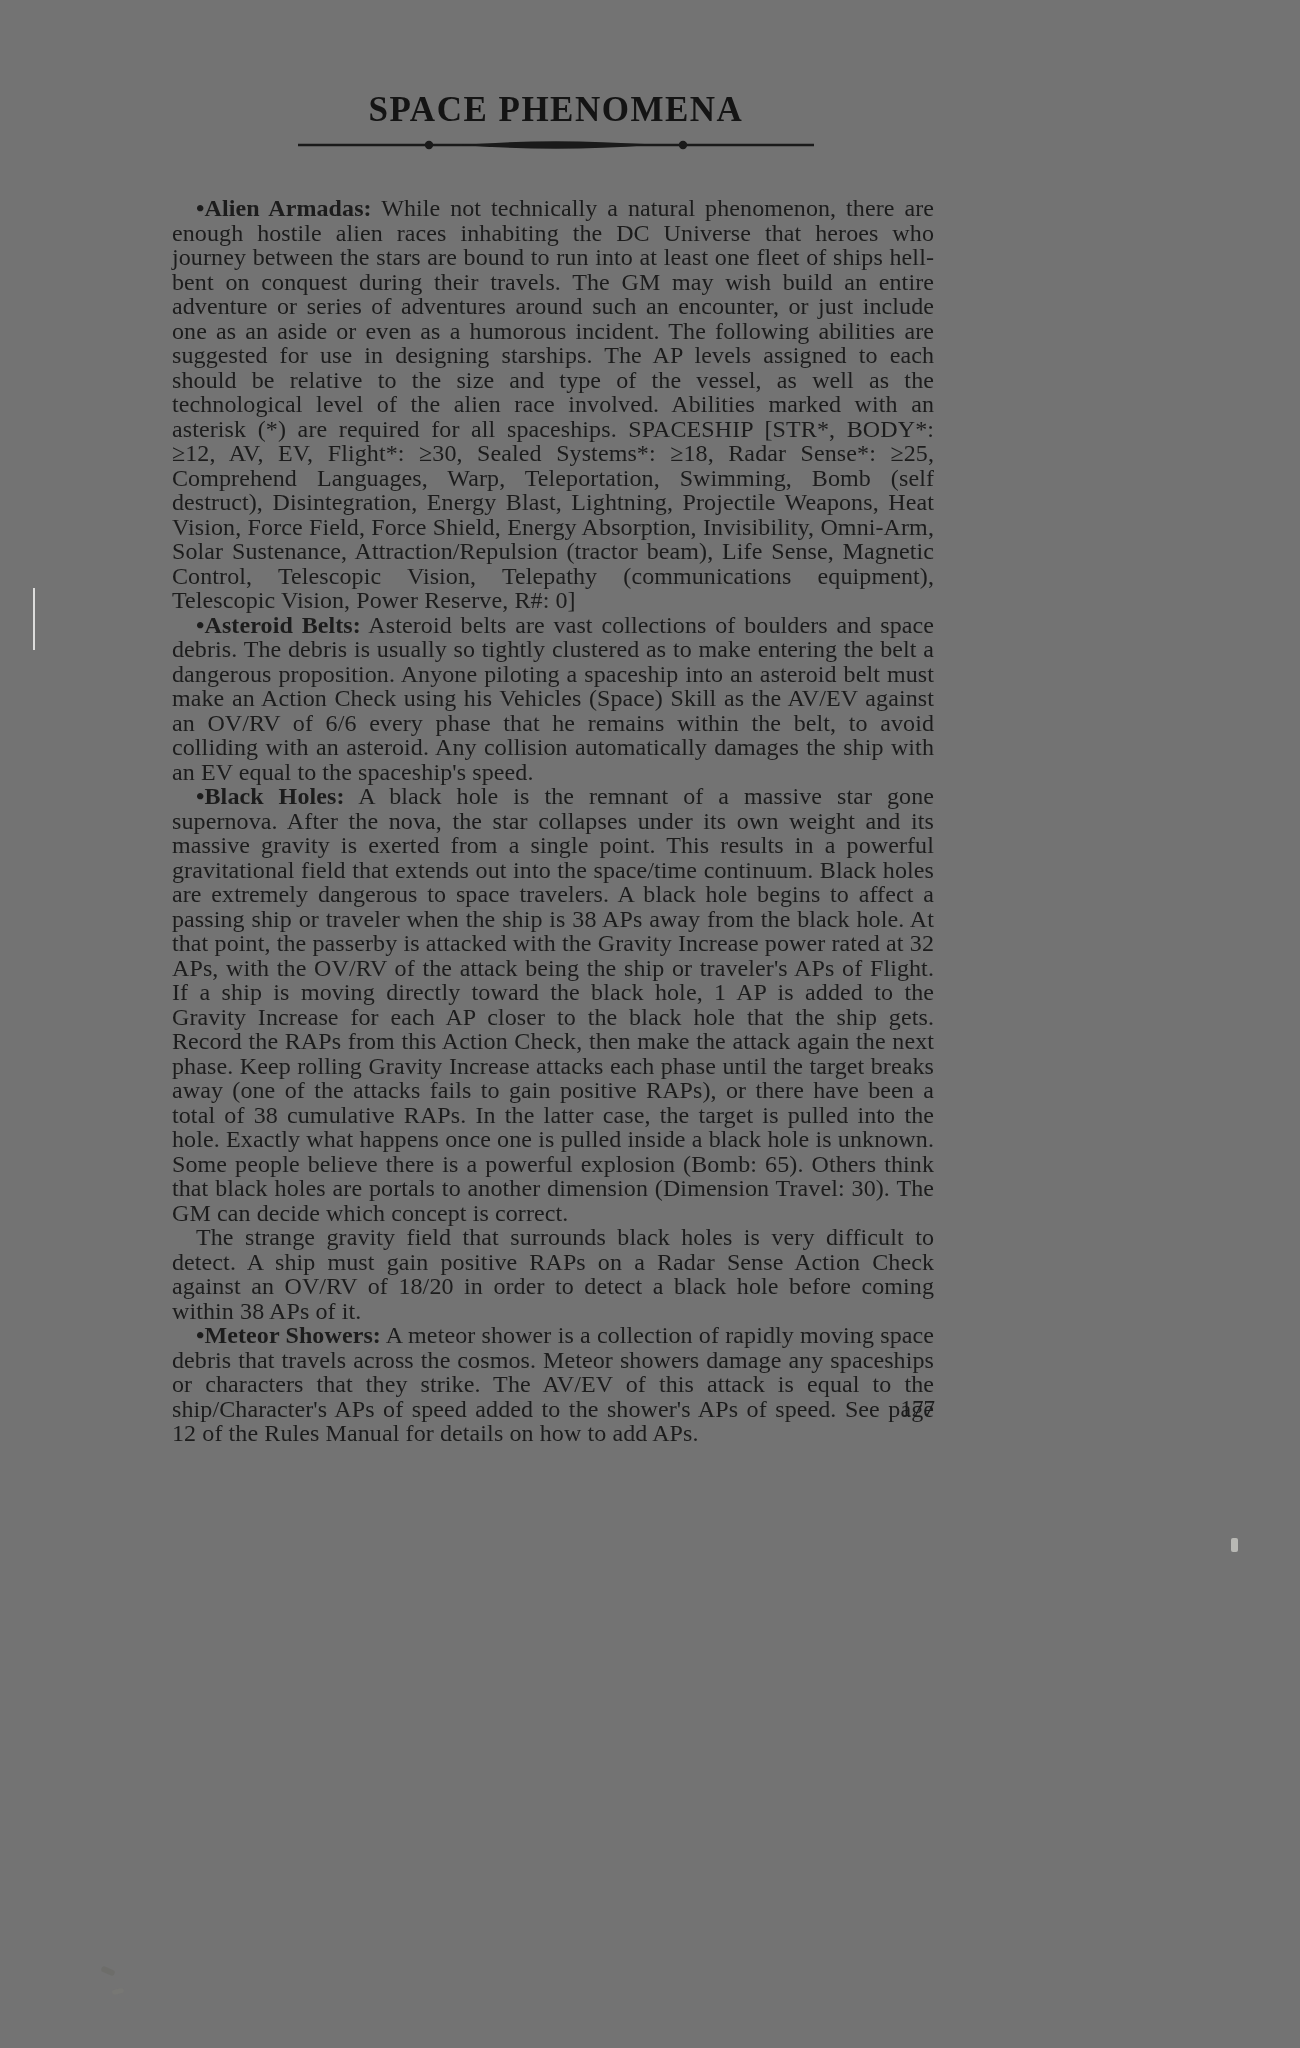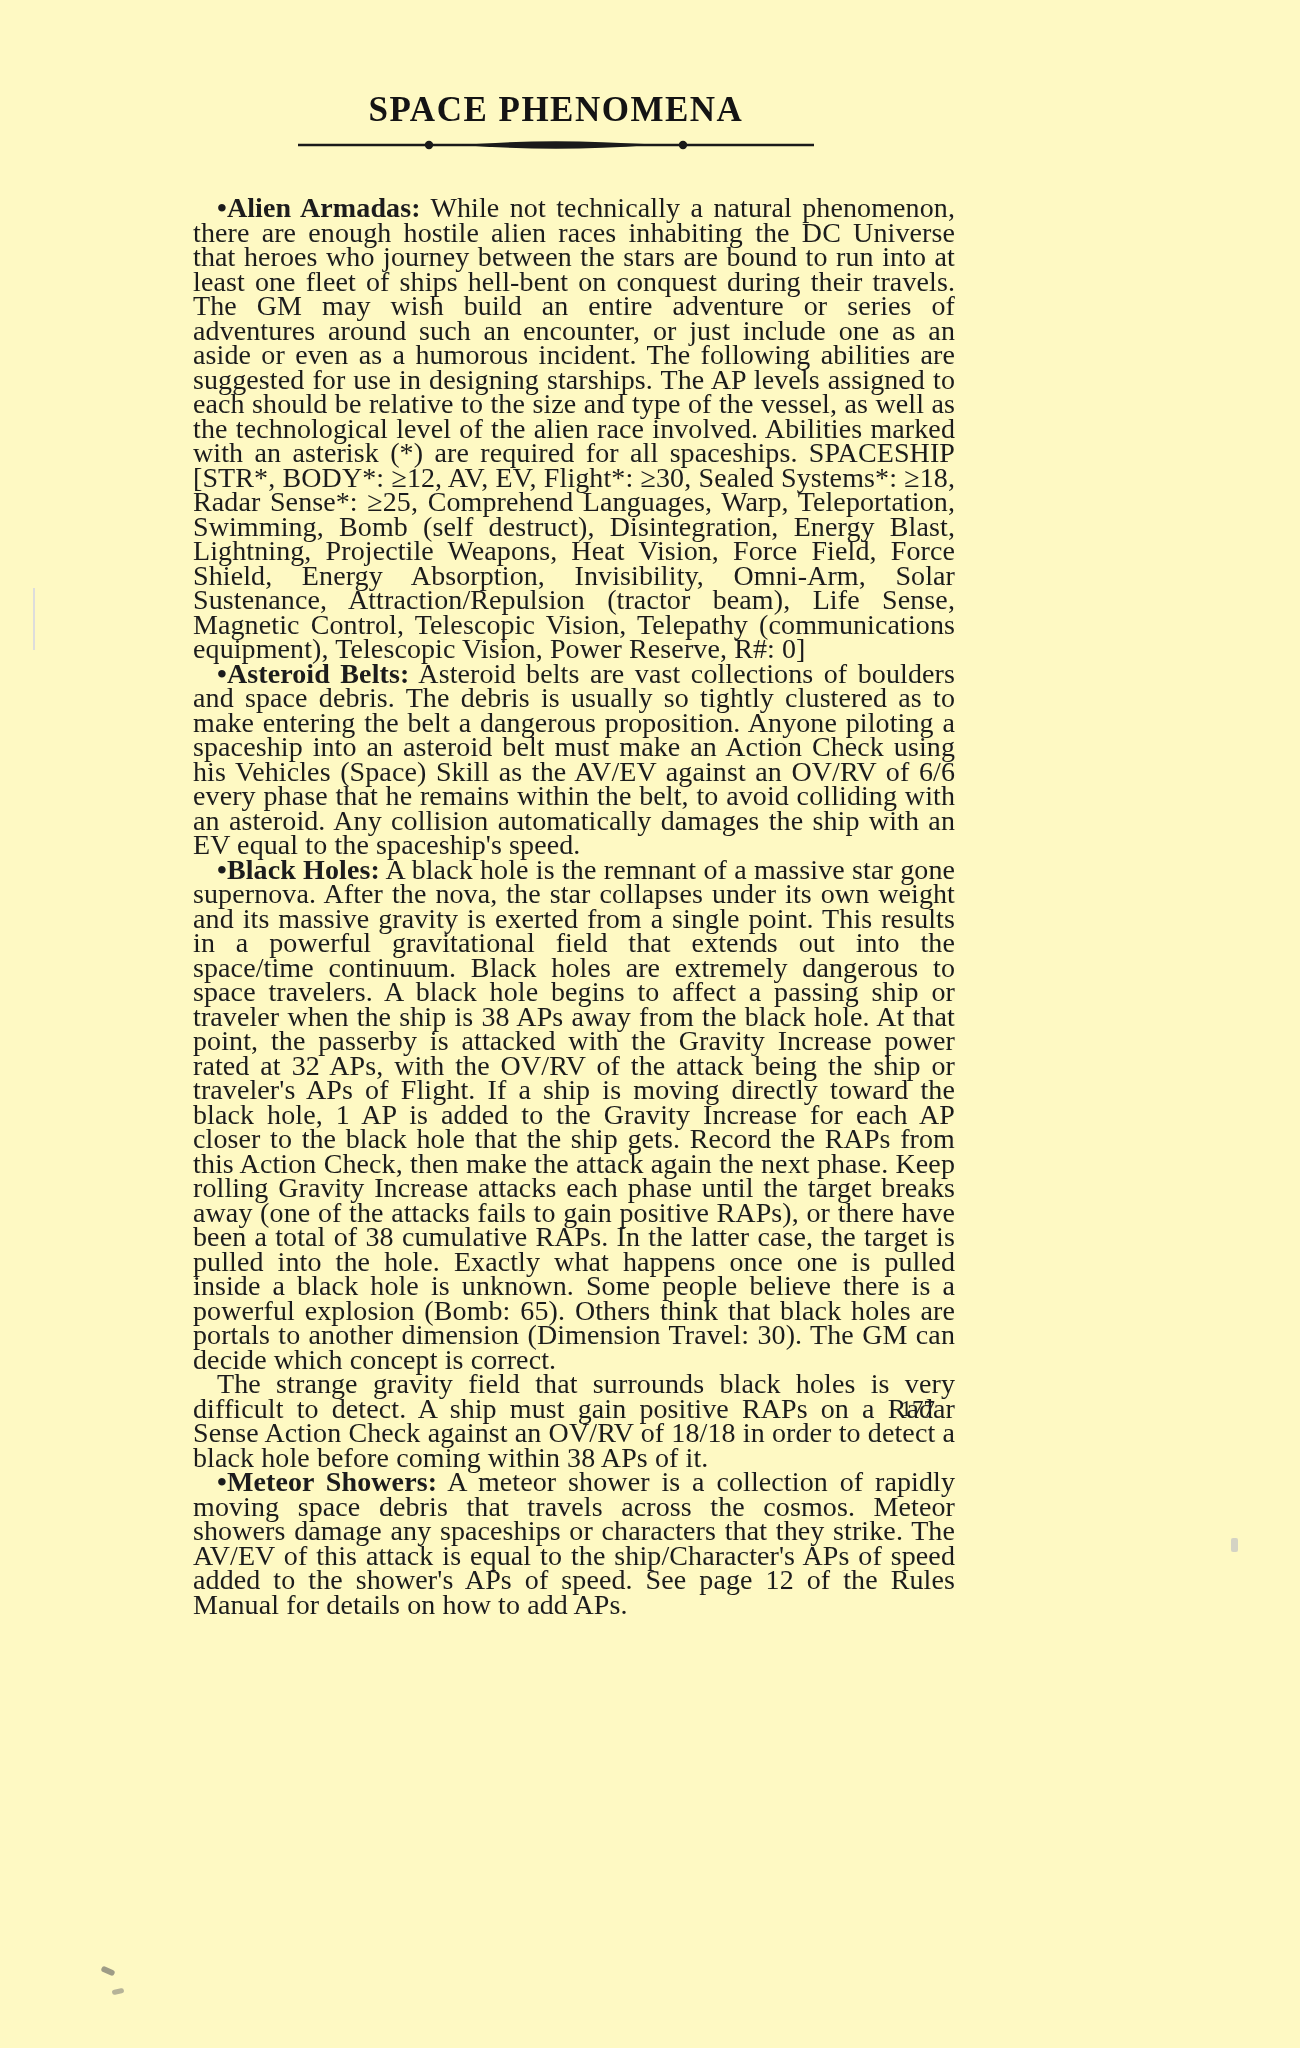--- a/index.html
+++ b/index.html
@@ -4,21 +4,21 @@
 <style>
   html, body {
     margin: 0;
     padding: 0;
     background: #e8e8e6;
   }
   .page {
     position: relative;
     width: 1300px;
     height: 2048px;
-    background: #fef9c3;
+    background: #737373;
     font-family: "Liberation Serif", "DejaVu Serif", serif;
     color: #1c1c1c;
     overflow: hidden;
     box-sizing: border-box;
   }
   .page-header {
     position: absolute;
     top: 90px;
     left: 175px;
     width: 762px;
@@ -32,23 +32,23 @@
     color: #141414;
     white-space: nowrap;
   }
   .title-divider {
     display: block;
     margin: 7px auto 0 auto;
   }
   .body-text {
     position: absolute;
     top: 196px;
-    left: 193px;
+    left: 172px;
     width: 762px;
-    font-size: 28px;
+    font-size: 24px;
     line-height: 24.5px;
     text-align: justify;
     letter-spacing: 0.1px;
   }
   .body-text p {
     margin: 0;
     text-indent: 24px;
   }
   .lead {
     font-weight: 700;
@@ -122,21 +122,21 @@
   </header>
 
   <main class="body-text">
 
     <p><span class="lead">•Alien Armadas:</span><span> While not technically a natural phenomenon, there are enough hostile alien races inhabiting the DC Universe that heroes who journey between the stars are bound to run into at least one fleet of ships hell-bent on conquest during their travels. The GM may wish build an entire adventure or series of adventures around such an encounter, or just include one as an aside or even as a humorous incident. The following abilities are suggested for use in designing starships. The AP levels assigned to each should be relative to the size and type of the vessel, as well as the technological level of the alien race involved. Abilities marked with an asterisk (*) are required for all spaceships. SPACESHIP [STR*, BODY*: ≥12, AV, EV, Flight*: ≥30, Sealed Systems*: ≥18, Radar Sense*: ≥25, Comprehend Languages, Warp, Teleportation, Swimming, Bomb (self destruct), Disintegration, Energy Blast, Lightning, Projectile Weapons, Heat Vision, Force Field, Force Shield, Energy Absorption, Invisibility, Omni-Arm, Solar Sustenance, Attraction/Repulsion (tractor beam), Life Sense, Magnetic Control, Telescopic Vision, Telepathy (communications equipment), Telescopic Vision, Power Reserve, R#: 0]</span></p>
 
     <p><span class="lead">•Asteroid Belts:</span><span> Asteroid belts are vast collections of boulders and space debris. The debris is usually so tightly clustered as to make entering the belt a dangerous proposition. Anyone piloting a spaceship into an asteroid belt must make an Action Check using his Vehicles (Space) Skill as the AV/EV against an OV/RV of 6/6 every phase that he remains within the belt, to avoid colliding with an asteroid. Any collision automatically damages the ship with an EV equal to the spaceship's speed.</span></p>
 
     <p><span class="lead">•Black Holes:</span><span> A black hole is the remnant of a massive star gone supernova. After the nova, the star collapses under its own weight and its massive gravity is exerted from a single point. This results in a powerful gravitational field that extends out into the space/time continuum. Black holes are extremely dangerous to space travelers. A black hole begins to affect a passing ship or traveler when the ship is 38 APs away from the black hole. At that point, the passerby is attacked with the Gravity Increase power rated at 32 APs, with the OV/RV of the attack being the ship or traveler's APs of Flight. If a ship is moving directly toward the black hole, 1 AP is added to the Gravity Increase for each AP closer to the black hole that the ship gets. Record the RAPs from this Action Check, then make the attack again the next phase. Keep rolling Gravity Increase attacks each phase until the target breaks away (one of the attacks fails to gain positive RAPs), or there have been a total of 38 cumulative RAPs. In the latter case, the target is pulled into the hole. Exactly what happens once one is pulled inside a black hole is unknown. Some people believe there is a powerful explosion (Bomb: 65). Others think that black holes are portals to another dimension (Dimension Travel: 30). The GM can decide which concept is correct.</span></p>
 
-    <p><span>The strange gravity field that surrounds black holes is very difficult to detect. A ship must gain positive RAPs on a Radar Sense Action Check against an OV/RV of 18/18 in order to detect a black hole before coming within 38 APs of it.</span></p>
+    <p><span>The strange gravity field that surrounds black holes is very difficult to detect. A ship must gain positive RAPs on a Radar Sense Action Check against an OV/RV of 18/20 in order to detect a black hole before coming within 38 APs of it.</span></p>
 
     <p><span class="lead">•Meteor Showers:</span><span> A meteor shower is a collection of rapidly moving space debris that travels across the cosmos. Meteor showers damage any spaceships or characters that they strike. The AV/EV of this attack is equal to the ship/Character's APs of speed added to the shower's APs of speed. See page 12 of the </span><span class="italic">Rules Manual</span><span> for details on how to add APs.</span></p>
 
   </main>
 
   <div class="page-number">177</div>
 
   <div class="artifact artifact-edge-line"></div>
   <div class="artifact artifact-smudge-1"></div>
   <div class="artifact artifact-smudge-2"></div>

